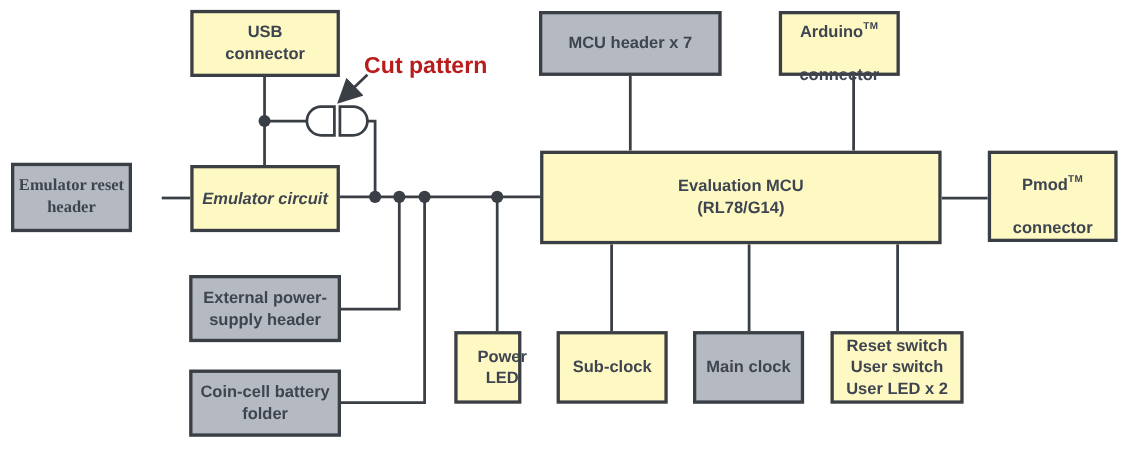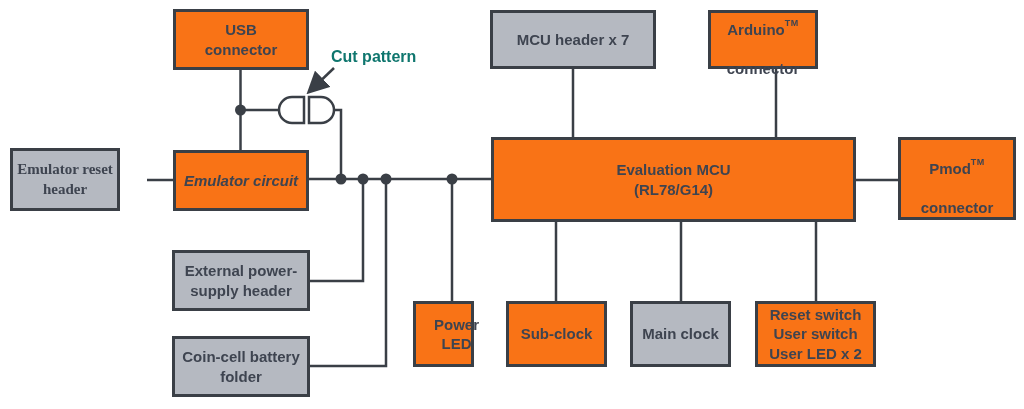--- a/index.html
+++ b/index.html
@@ -17,36 +17,36 @@
     border:3px solid #3a3f46;
     display:flex;
     align-items:center;
     justify-content:center;
     text-align:center;
     font-size:15px;
     font-weight:600;
     line-height:1.28;
     color:#3e4450;
     white-space:pre-line;
-    background:#f97316;
+    background:#fef9c3;
   }
   .node.gray{background:#b5b9c1;}
   .node .tm{
     font-size:9px;
     font-weight:700;
     vertical-align:top;
     position:relative;
     top:-2px;
     letter-spacing:0.5px;
   }
   .annotation{
     position:absolute;
-    font-size:16px;
+    font-size:21px;
     font-weight:600;
-    color:#0f766e;
+    color:#b91c1c;
     white-space:nowrap;
   }
   
   #usb{left:173px;top:9px;width:136px;height:61px;}
   #mcuheader{left:490px;top:10px;width:166px;height:59px;}
   #arduino{left:708px;top:10px;width:110px;height:59px;}
   #emu-reset{left:10px;top:148px;width:110px;height:63px;font-family:Liberation Serif, serif;}
   #emu-circuit{left:173px;top:150px;width:136px;height:61px;font-style:italic;}
   #eval-mcu{left:491px;top:137px;width:365px;height:85px;}
   #pmod{left:898px;top:137px;width:118px;height:83px;}

